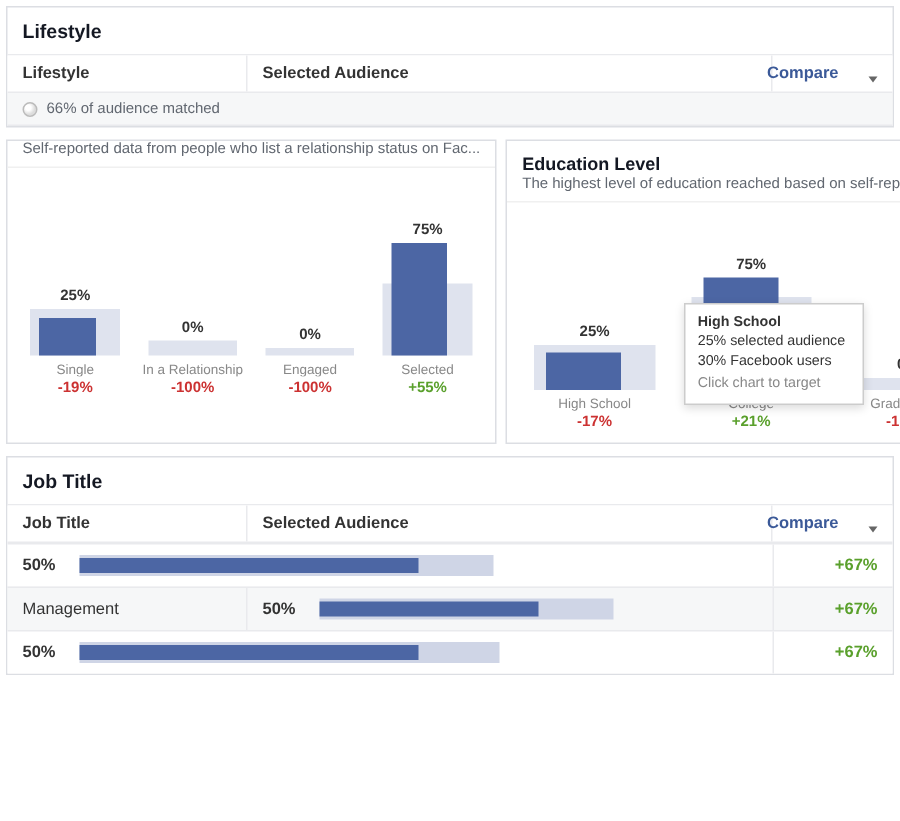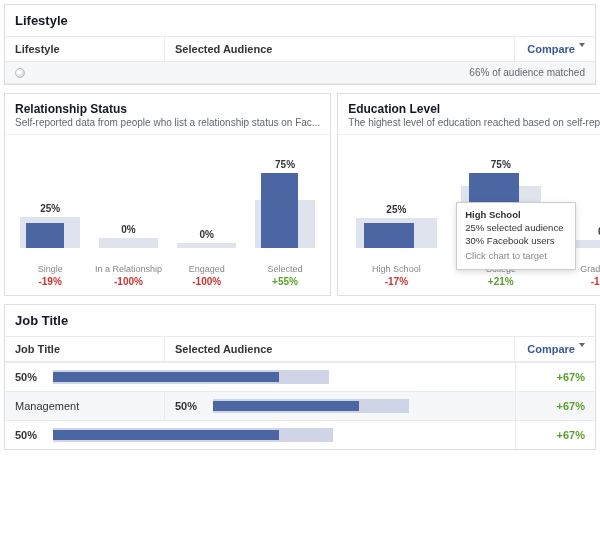--- a/index.html
+++ b/index.html
@@ -45,43 +45,42 @@
     font-weight: bold;
     color: #333;
   }
   .tablehead > div { padding: 6px 10px; }
   .th-col1 { width: 160px; border-right: 1px solid #e9eaed; }
   .th-col2 { flex: 1; border-right: 1px solid #e9eaed; }
   .th-comp {
     width: 80px;
     text-align: right;
     display: flex;
-    align-items: flex-start;
+    align-items: flex-end;
     justify-content: flex-end;
-    gap: 4px;
+    gap: 20px;
     color: #3b5998;
     cursor: pointer;
   }
   .chev {
     display: inline-block;
     width: 0; height: 0;
     border-left: 3px solid transparent;
     border-right: 3px solid transparent;
     border-top: 4px solid #666;
   }
   .matchbar {
     display: flex;
     align-items: center;
     gap: 6px;
     padding: 5px 10px;
     background: #f6f7f8;
     border-bottom: 1px solid #e9eaed;
     color: #616770;
     font-size: 10px;
-    justify-content: space-between;
   }
   .matchicon {
     width: 10px; height: 10px;
     border-radius: 50%;
     border: 1px solid #bbb;
     background: radial-gradient(circle at 35% 35%, #fff 25%, #ddd 60%);
   }
   .charts-row {
     display: flex;
     gap: 6px;
@@ -148,21 +147,21 @@
     top: -14px;
     left: 0; right: 0;
     text-align: center;
     font-size: 10px;
     font-weight: bold;
     color: #333;
   }
   .cat-label {
     font-size: 9px;
     color: #888;
-    padding-top: 16px;
+    padding-top: 4px;
     white-space: nowrap;
     overflow: hidden;
     max-width: 100%;
   }
   .delta-row {
     display: flex;
     padding: 2px 8px 8px;
     gap: 4px;
   }
   .delta-row > div {
@@ -258,21 +257,20 @@
   </div>
   <div class="matchbar">
     <span class="matchicon"></span>
     <span>66% of audience matched</span>
   </div>
 </div>
 
 <div class="charts-row">
 
   <div class="chartcard" id="chart0">
-    <div class="chart-title">Relationship Status</div>
     <div class="chart-sub">Self-reported data from people who list a relationship status on Fac...</div>
     <div class="chart-body" id="chart0-body">
         <div class="barcol">
           <div class="barwrap">
             <div class="bar-bg" style="height: 31%;"></div>
             <div class="bar-fg" style="height: 25%;"></div>
             <div class="bar-label" style="top: 55px;">25%</div>
           </div>
           <div class="cat-label">Single</div>
         </div>

